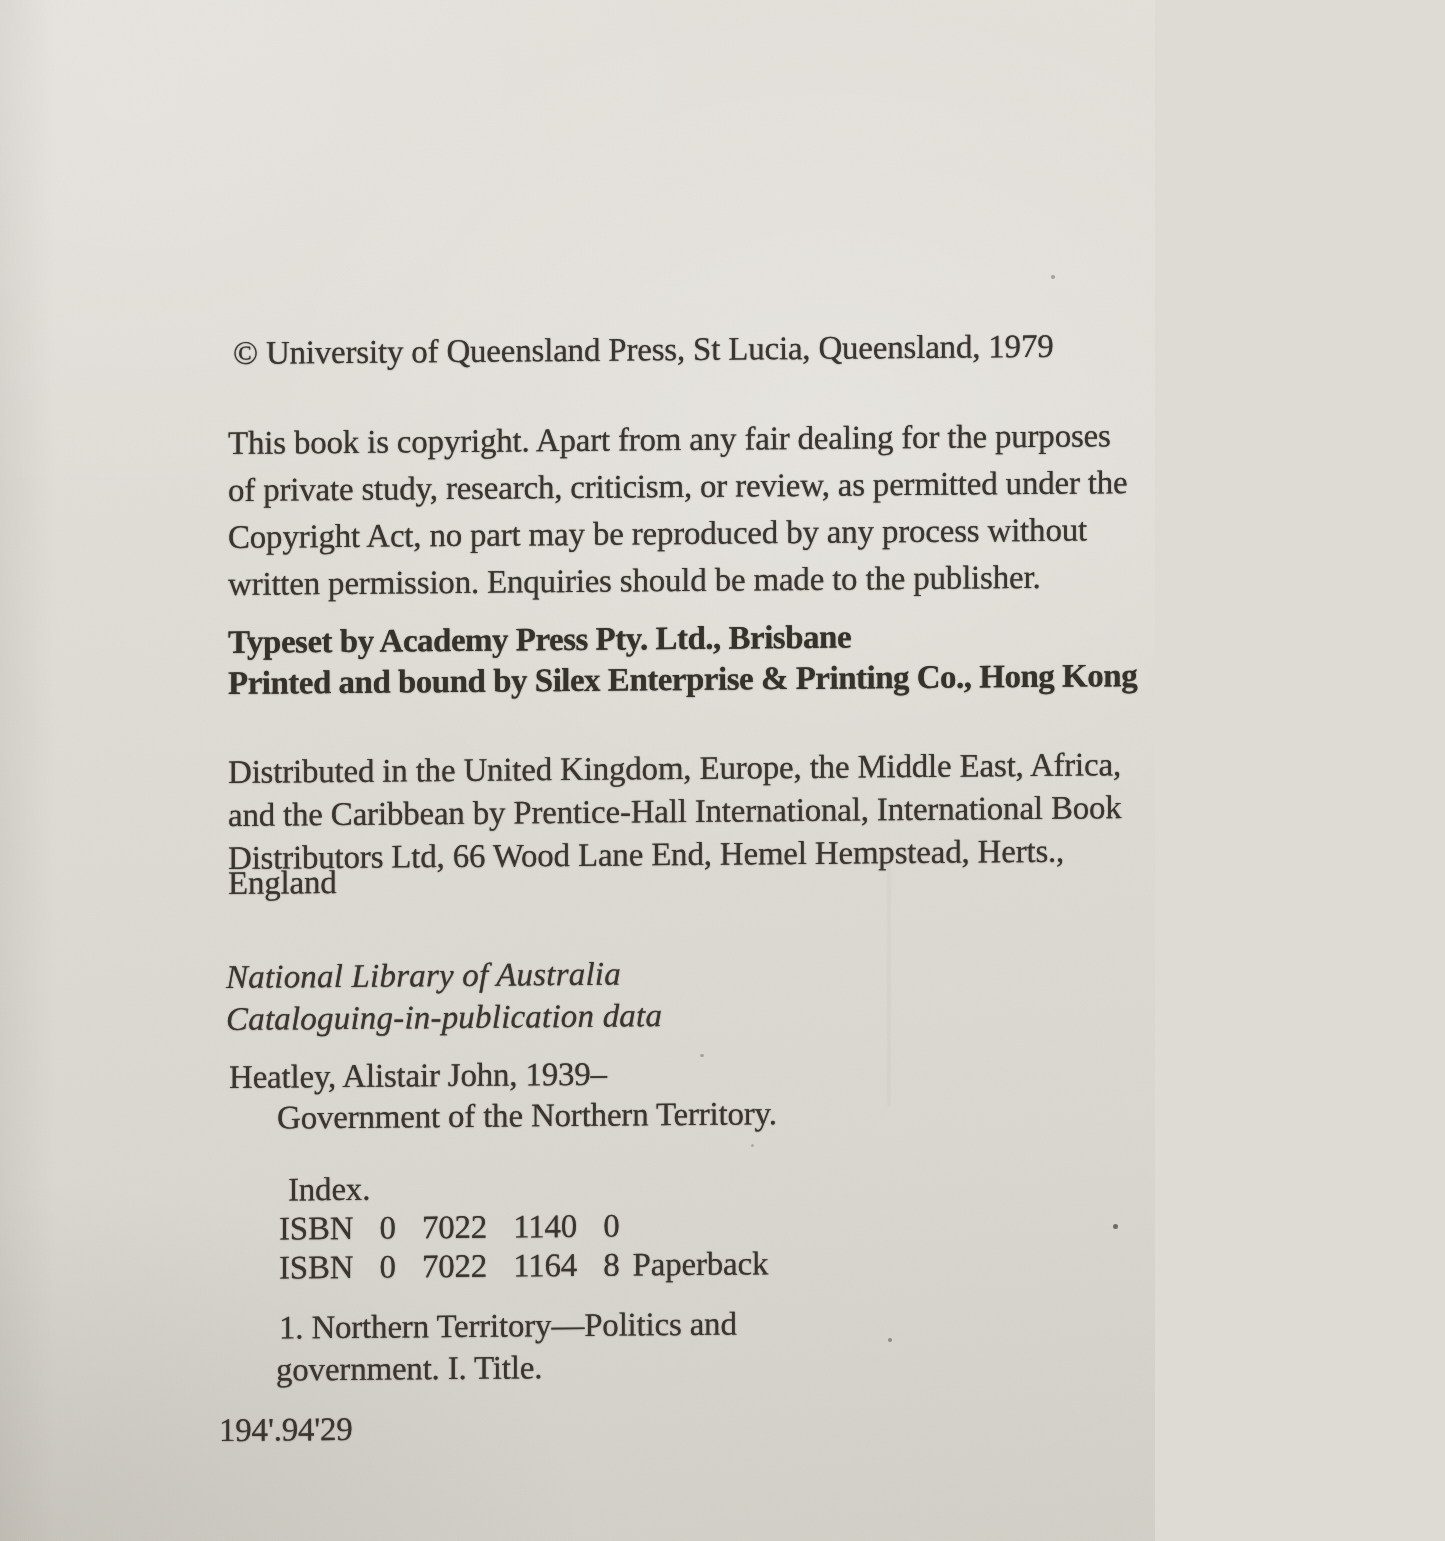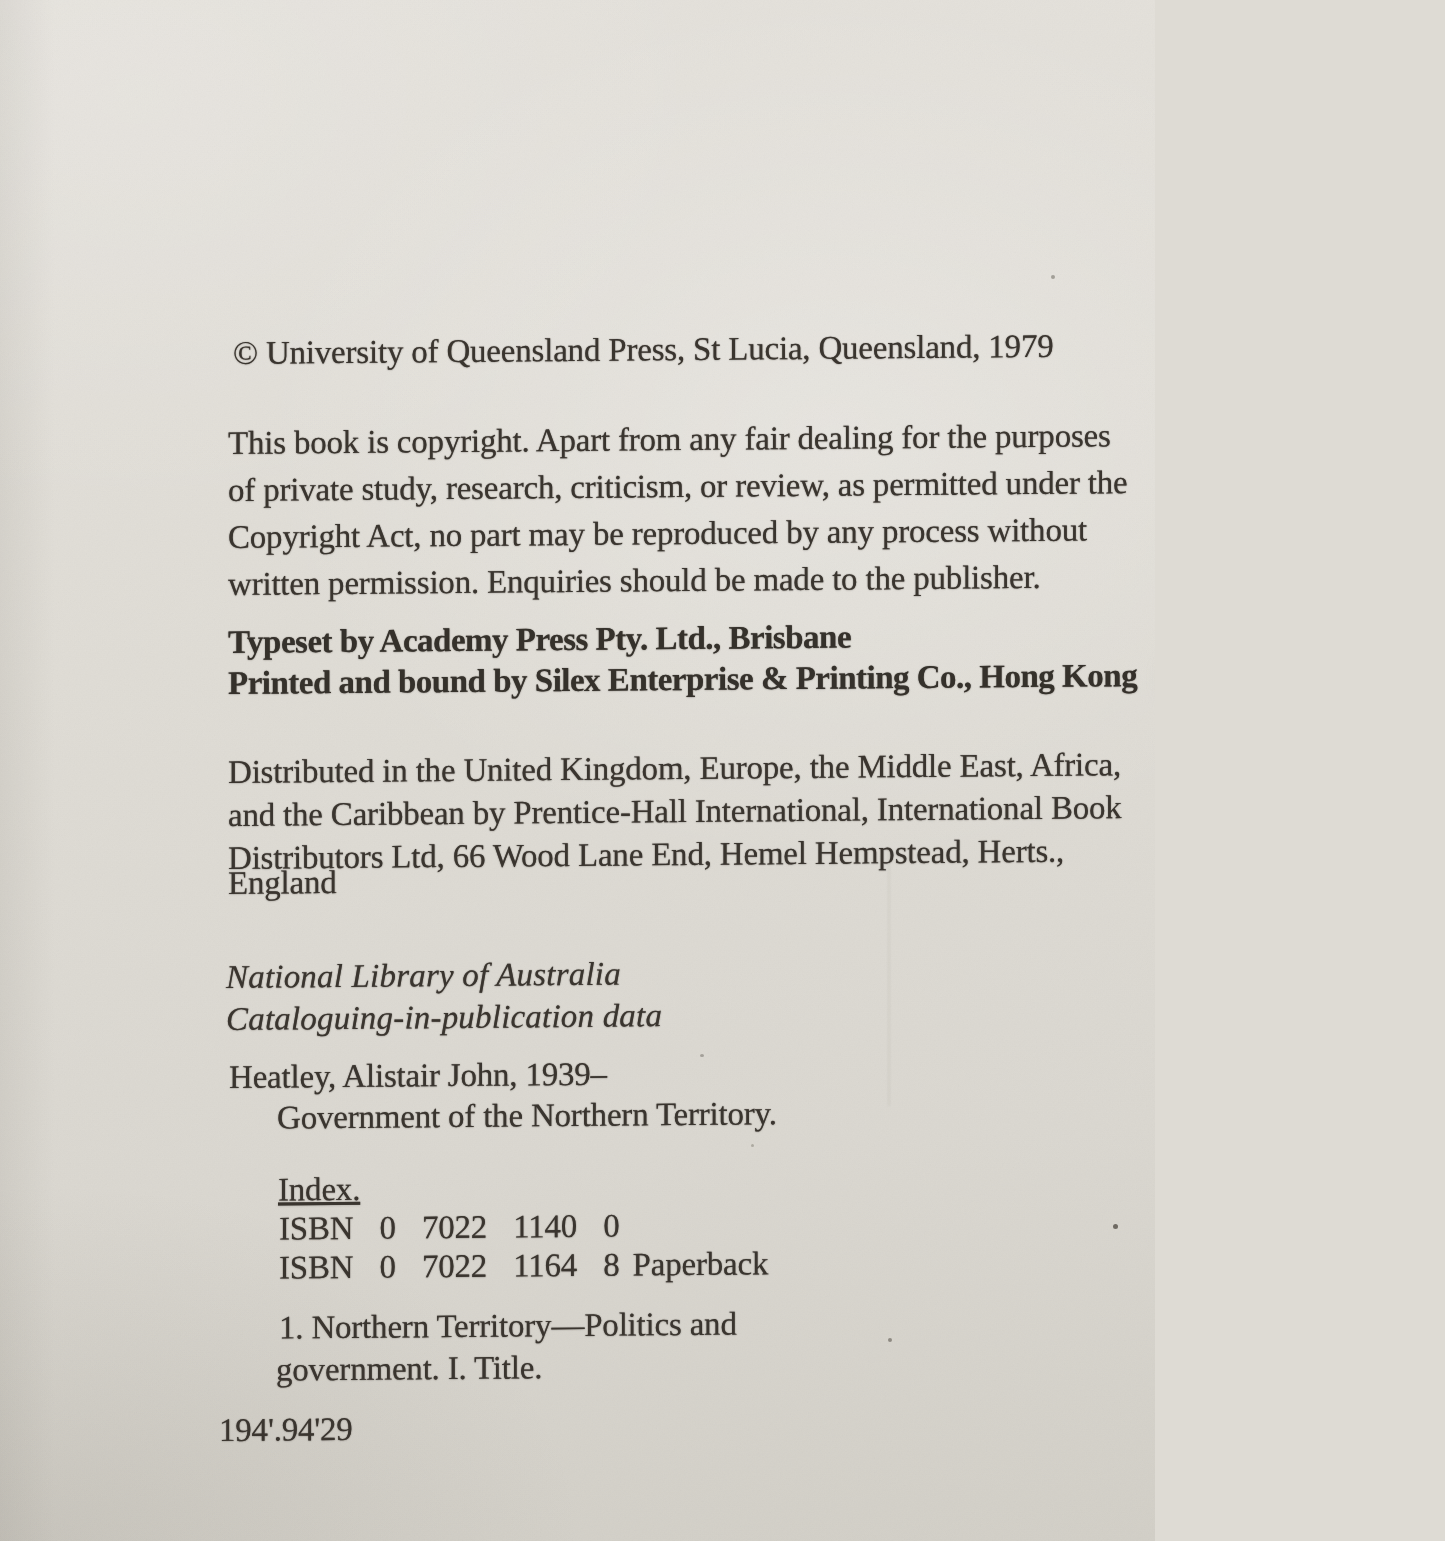--- a/index.html
+++ b/index.html
@@ -140,21 +140,21 @@
     <div class="line" style="left:228px; top:796px;">and the Caribbean by Prentice-Hall International, International Book</div>
     <div class="line" style="left:228px; top:839px;">Distributors Ltd, 66 Wood Lane End, Hemel Hempstead, Herts.,</div>
     <div class="line" style="left:228px; top:864px;">England</div>
 
     <div class="line italic" style="left:226px; top:958px;">National Library of Australia</div>
     <div class="line italic" style="left:226px; top:1000px;">Cataloguing-in-publication data</div>
 
     <div class="line" style="left:229px; top:1058px;">Heatley, Alistair John, 1939–</div>
     <div class="line" style="left:277px; top:1099px;">Government of the Northern Territory.</div>
 
-    <div class="line" style="left:278px; top:1171px;text-decoration:underline;">Index.</div>
+    <div class="line" style="left:288px; top:1171px;">Index.</div>
     <div class="line isbn" style="left:279px; top:1210px;">ISBN  0  7022  1140  0</div>
     <div class="line isbn" style="left:279px; top:1249px;">ISBN  0  7022  1164  8 Paperback</div>
 
     <div class="line" style="left:279px; top:1309px;">1. Northern Territory—Politics and</div>
     <div class="line" style="left:276px; top:1351px;">government. I. Title.</div>
 
     <div class="line" style="left:219px; top:1411px;">194'.94'29</div>
 
   </div>
 </div>

